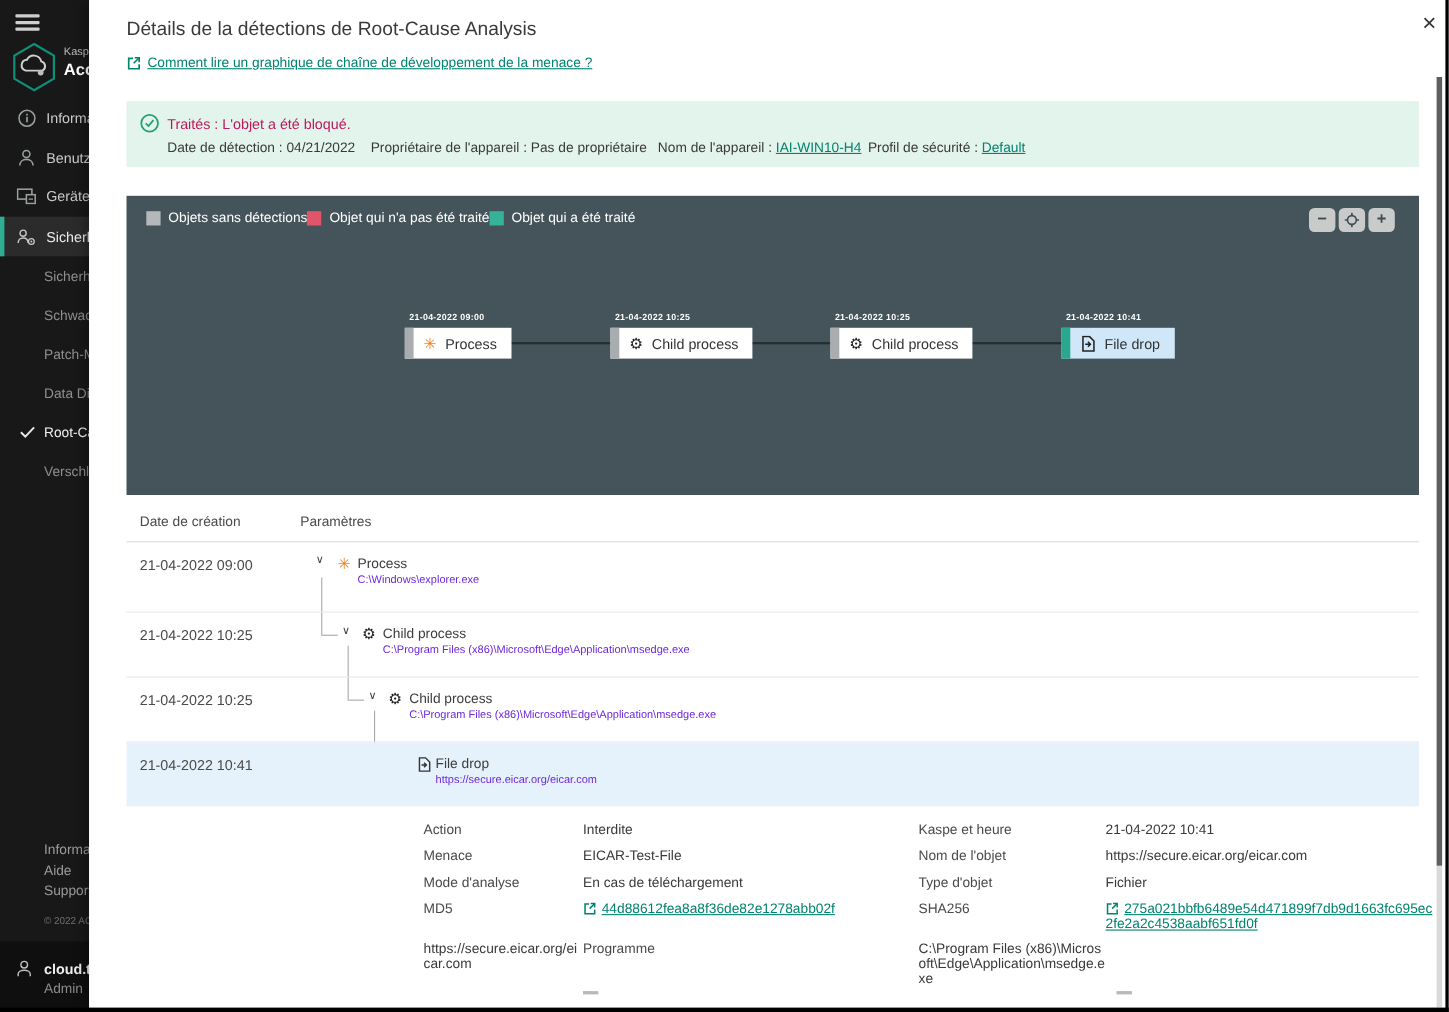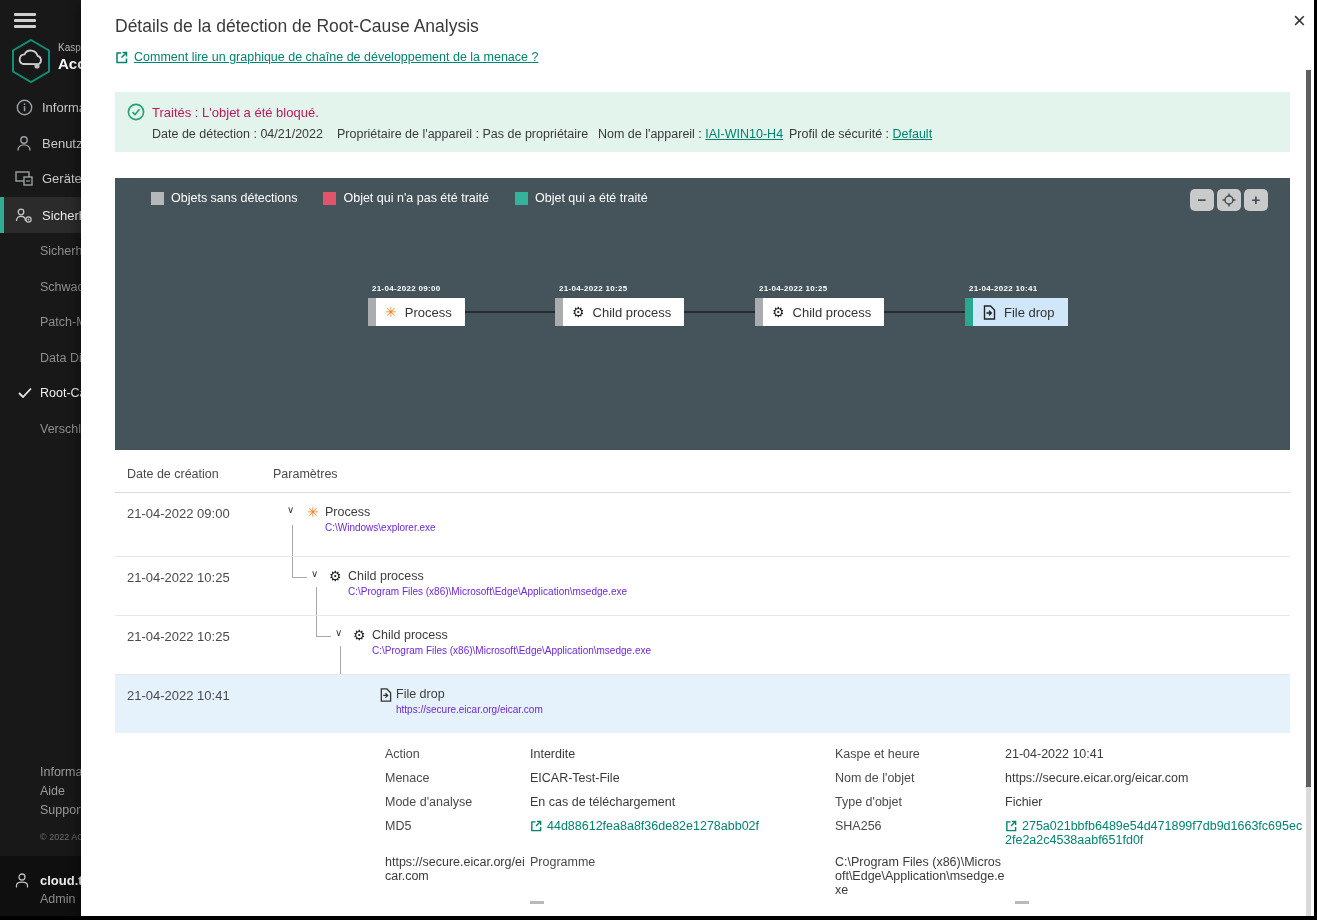--- a/index.html
+++ b/index.html
@@ -41,21 +41,21 @@
   
   .banner { position:absolute; left:34px; top:92px; width:1175px; height:60px; background:#e3f4ed; }
   .banner .ck { position:absolute; left:12px; top:11px; }
   .banner .status { position:absolute; left:37px; top:13px; font-size:13px; color:#be185d; }
   .banner .fields { position:absolute; left:37px; top:35px; display:flex; font-size:12.5px; color:#3a3a3a;justify-content:flex-end; }
   .banner .field { white-space:nowrap; }
   .banner .f0 { width:185px; } .banner .f1 { width:261px; } .banner .f2 { width:191px; }
   .banner a, .tlink { color:#00836f; text-decoration:underline; cursor:pointer; }
   
   .chart { position:absolute; left:34px; top:178px; width:1175px; height:272px; background:#44545a; }
-  .legend { position:absolute; left:36px; top:13px; display:flex; gap:26px; }
+  .legend { position:absolute; left:18px; top:13px; display:flex; }
   .legend .li { display:flex; align-items:center; gap:7px; font-size:12.5px; color:#fff; }
   .legend .sq { width:13px; height:13px; }
   .ctrls { position:absolute; right:22px; top:11px; display:flex; gap:3px; }
   .ctrl { width:24px; height:22px; background:#c9cbcb; border:none; border-radius:5px; color:#404d51; font-size:15px; font-weight:bold; line-height:20px; text-align:center; cursor:pointer; display:flex; align-items:center; justify-content:center; }
   .flow-line { position:absolute; left:255px; top:133px; width:645px; height:2px; background:#242e31; }
   .node { position:absolute; top:120px; height:28px; background:#fff; display:flex; align-items:center; padding-right:13px; font-size:13px; color:#333; cursor:pointer; }
   .node .bar { width:8px; height:28px; background:#a9adb0; margin-right:9px; flex:none; }
   .node.treated { background:#cfe7f8; }
   .node.treated .bar { background:#2aa88f; }
   .node .nic { margin-right:8px; display:flex; }
@@ -75,21 +75,21 @@
   .r-ic { position:absolute; top:12px; }
   .r-type { position:absolute; top:12px; font-size:12.5px; color:#3d3d3d; }
   .r-path { position:absolute; top:29px; font-size:10px; color:#6d28d9; }
   .conn { position:absolute; background:#a8a8a8; }
   
   .details { padding:14px 0 0 270px; position:relative; }
   .dgrid { display:grid; grid-template-columns:145px 305px 170px 300px; grid-auto-rows:minmax(24px,auto); font-size:12.5px; }
   .dlabel { color:#4a4a4a; padding-bottom:8px; }
   .dvalue { color:#3a3a3a; padding-bottom:8px; word-break:break-word; }
   .dvalue.hash { word-break:break-all; }
-  .dvalue .lnk { color:#00836f; cursor:pointer; }
+  .dvalue .lnk { color:#00836f; text-decoration:underline; cursor:pointer; }
   .dvalue .exi { margin-right:5px; vertical-align:-2px; }
   .smudge { position:absolute; width:14px; height:3px; background:#b9b9b9; }
   
   .sbar-thumb { position:absolute; left:1306px; top:70px; width:5px; height:717px; background:#5f5f5f; z-index:55; cursor:pointer; }
   .sbar-track { position:absolute; left:1306px; top:787px; width:5px; height:129px; background:#dadada; z-index:54; }
 </style>
 </head>
 <body>
 
 <div class="sidebar">
@@ -170,21 +170,21 @@
   <div class="sb-bottom"></div>
   <svg class="sb-user-ic" width="16" height="17" viewBox="0 0 16 17">
       <circle cx="8" cy="5" r="3" fill="none" stroke="#bfbfbf" stroke-width="1.3"></circle>
       <path d="M2.5 15.5 v-2 c0-2 2.4-3.4 5.5-3.4 s5.5 1.4 5.5 3.4 v2" fill="none" stroke="#bfbfbf" stroke-width="1.3"></path>
     </svg>
   <div class="sb-user">cloud.te</div>
   <div class="sb-role">Admin</div>
 </div>
 
 <div class="modal">
-  <div class="m-title">Détails de la détection de Root-Cause Analysis</div>
+  <div class="m-title">Détails de la détections de Root-Cause Analysis</div>
   <div class="m-close">×</div>
 
   <div class="help-link">
     <svg width="13" height="13" viewBox="0 0 13 13">
         <path d="M6 2 H2 V11.5 H11.5 V7.5" fill="none" stroke="#00836f" stroke-width="1.5"></path>
         <path d="M7.5 1.5 h4 v4" fill="none" stroke="#00836f" stroke-width="1.5"></path>
         <line x1="11.3" y1="1.7" x2="6.5" y2="6.5" stroke="#00836f" stroke-width="1.5"></line>
       </svg>
     <span class="txt">Comment lire un graphique de chaîne de développement de la menace ?</span>
   </div>

